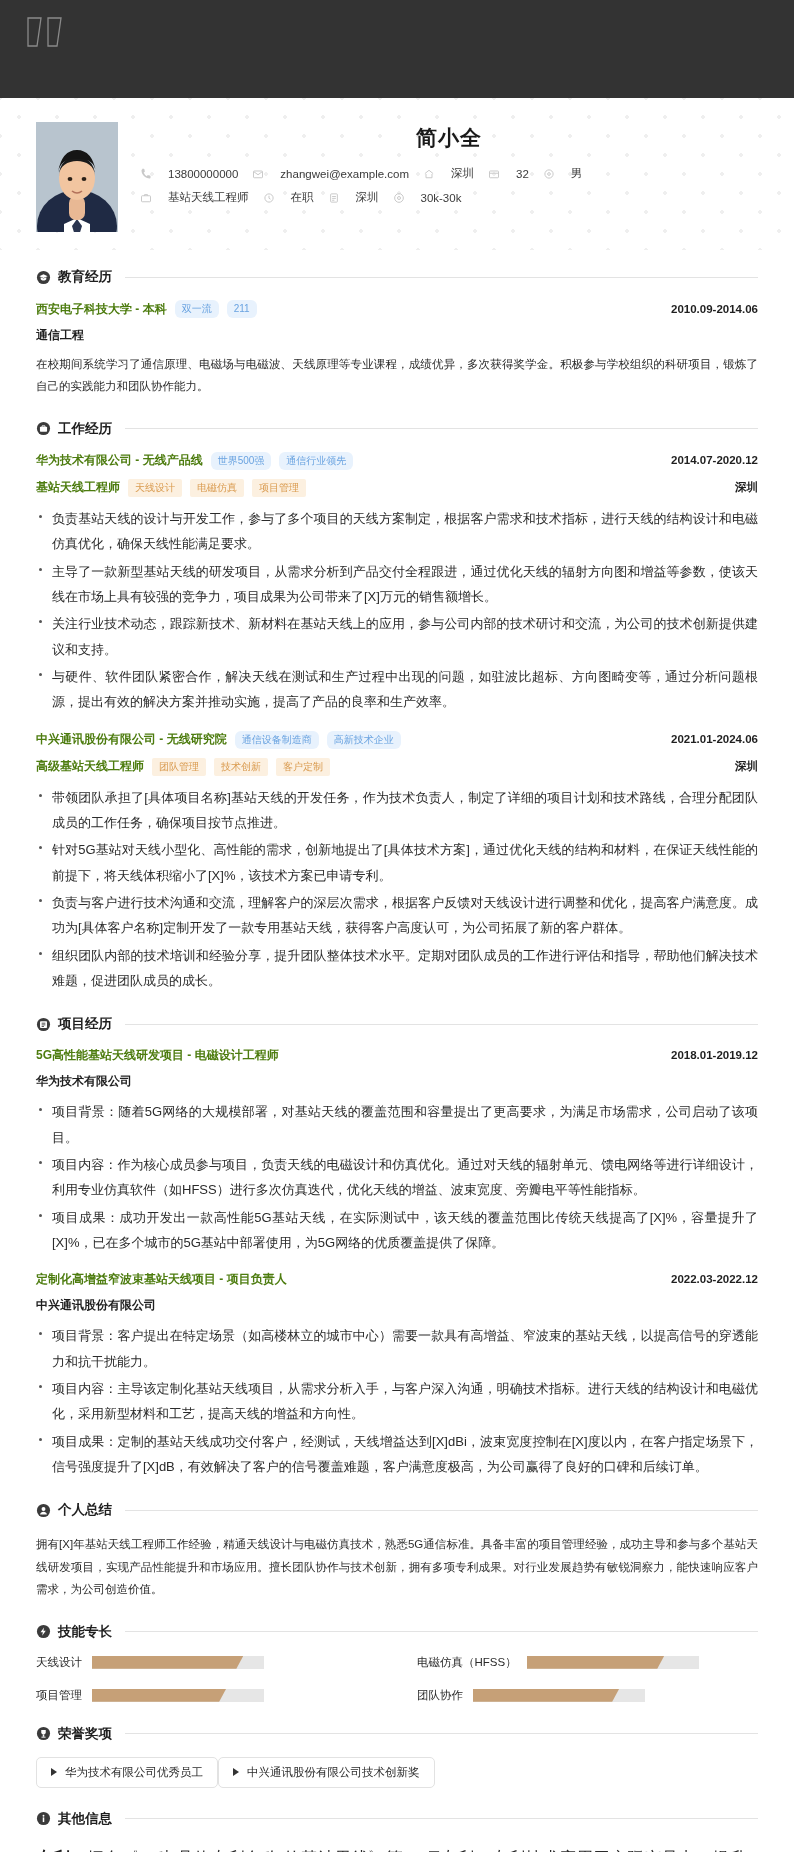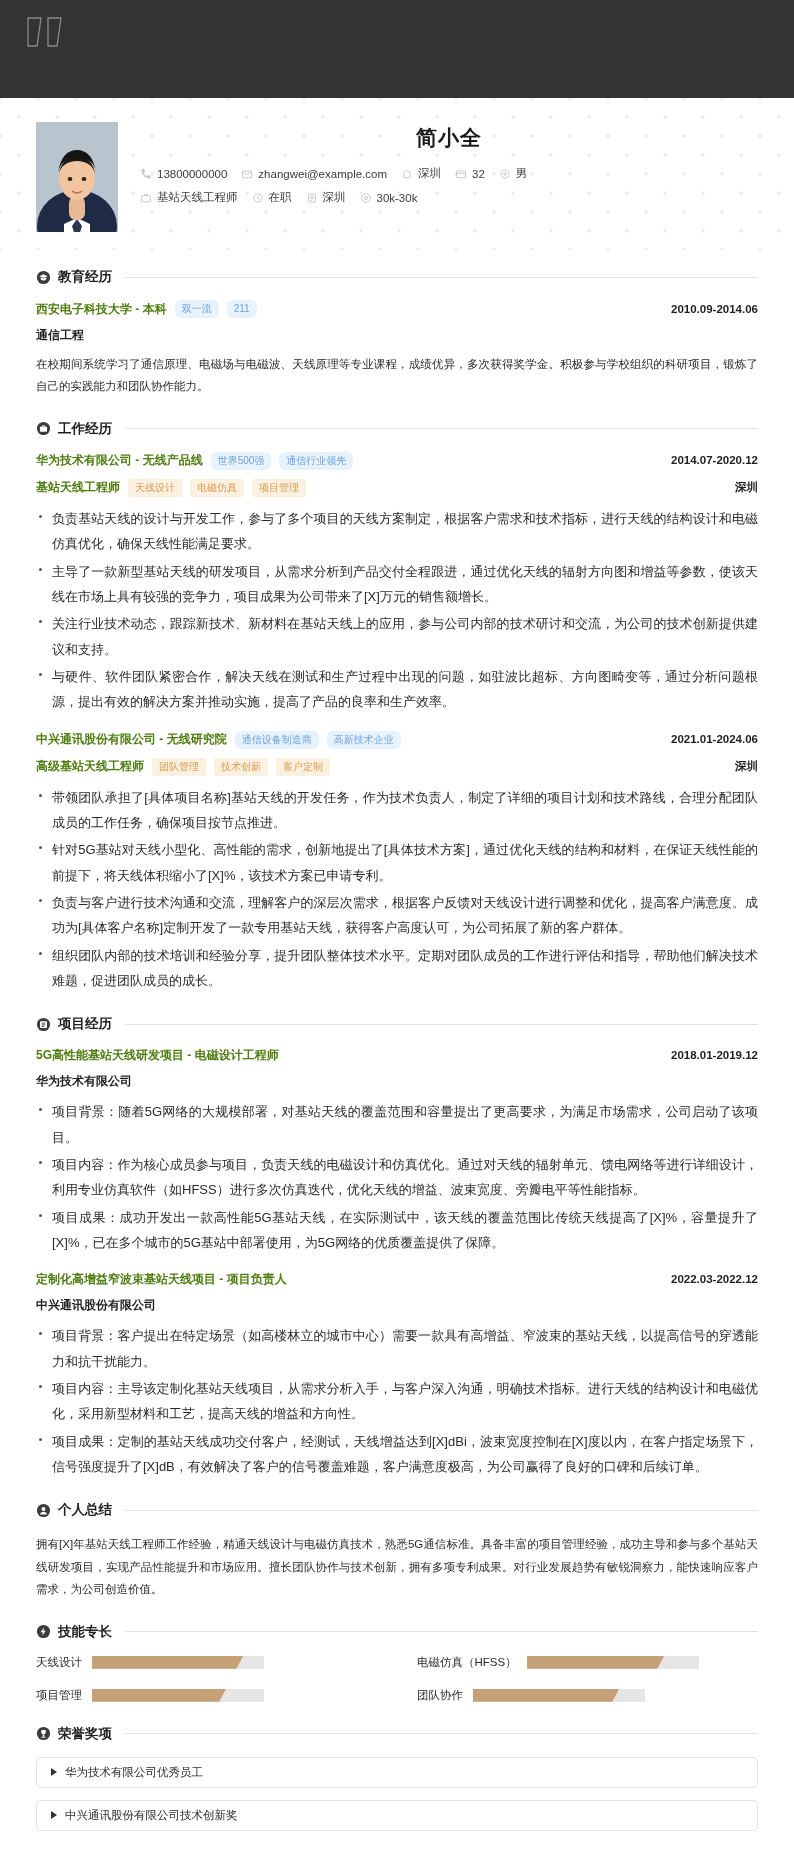--- a/index.html
+++ b/index.html
@@ -59,21 +59,21 @@
   }
   .prow {
     display: flex;
     align-items: center;
     flex-wrap: wrap;
     gap: 4px 6px;
     font-size: 11.5px;
     color: #3b3b3b;
     margin-bottom: 9px;
   }
-  .pitem { display: inline-flex; align-items: center; gap: 5px; margin-right: 8px; }
+  .pitem { display: inline-flex; align-items: center; gap: 16px; margin-right: 8px; }
   .pitem .ic { width: 12px; height: 12px; flex: 0 0 12px; color: #c9c9c9; display:inline-block; }
   .pitem .ic svg { display:block; width:12px; height:12px; }
 
   
   .body { padding: 6px 36px 24px 36px; }
 
   .sec-head {
     display: flex;
     align-items: center;
     gap: 7px;
@@ -213,24 +213,22 @@
     left: 0; top: 0; bottom: 0;
     background: #c6a077;
     -webkit-clip-path: polygon(0 0, 100% 0, calc(100% - 7px) 100%, 0 100%);
     clip-path: polygon(0 0, 100% 0, calc(100% - 7px) 100%, 0 100%);
   }
 
   
   .honors {
     display: flex;
     flex-wrap: wrap;
-    gap: 12px;
     margin-top: 2px;
     margin-bottom: 6px;
-    flex-direction: column;
   }
   .honor {
     display: inline-flex;
     align-items: center;
     gap: 8px;
     border: 1px solid #e2e2e2;
     border-radius: 5px;
     padding: 7px 14px;
     font-size: 11.5px;
     color: #2b2b2b;

